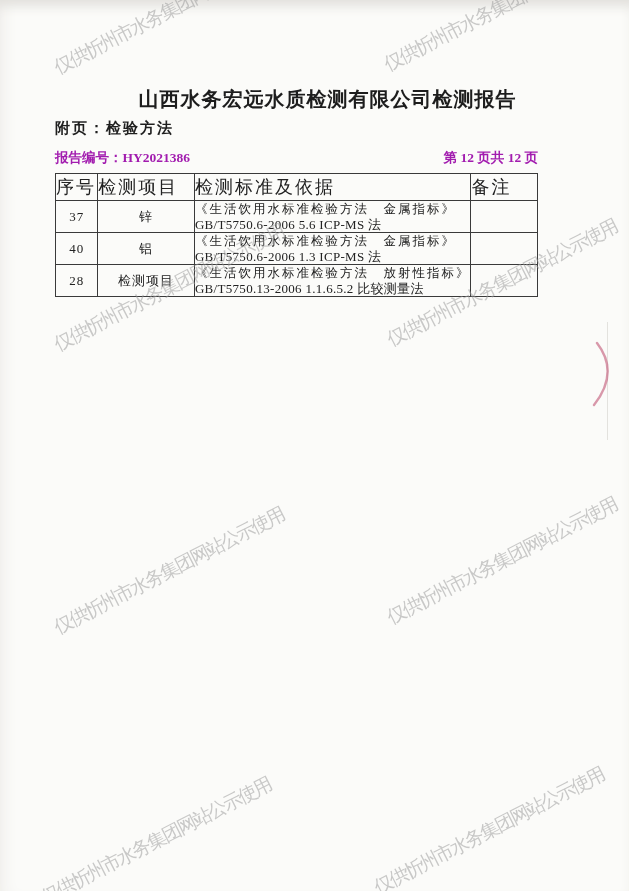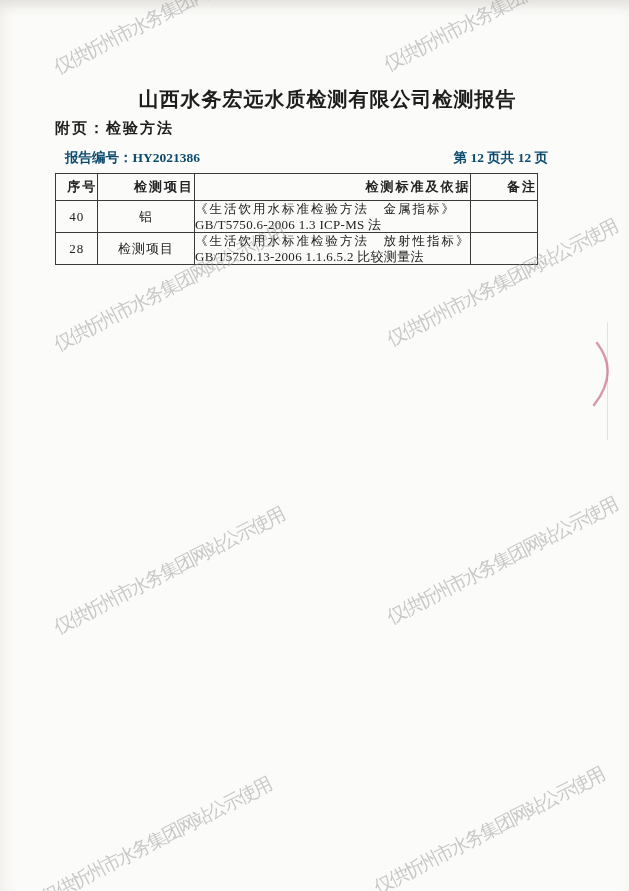--- a/index.html
+++ b/index.html
@@ -39,39 +39,39 @@
     color:#1d1d1d;
     margin-left:13px;
   }
   .appendix{
     position:absolute;top:119px;left:55px;
     font-family:"DejaVu Sans","Liberation Sans",sans-serif;
     font-size:15px;font-weight:bold;letter-spacing:2px;
     color:#1f1f1f;
   }
   .meta-row{
-    position:absolute;top:149px;left:65px;width:483px;
+    position:absolute;top:149px;left:55px;width:483px;
     display:flex;justify-content:space-between;align-items:baseline;
-    font-size:13.5px;font-weight:600;color:#0c4a6e;
+    font-size:13.5px;font-weight:600;color:#a21caf;
   }
   
   table.methods{
     position:absolute;top:173px;left:55px;
     width:483px;border-collapse:collapse;
     font-size:13px;color:#222;
     z-index:2;
   }
   table.methods th, table.methods td{
     border:1px solid #3a3a3a;
     padding:0;
     vertical-align:middle;
   }
   table.methods th{
-    height:26px;font-weight:700;font-size:13px;
-    text-align:right;letter-spacing:2px;
+    height:26px;font-weight:400;font-size:18px;
+    text-align:left;letter-spacing:2px;
   }
   td.c-no,td.c-item{text-align:center;letter-spacing:1px;}
   tr.data-row{height:32px;}
   td.c-std{padding:1px 4px 1px 6px;}
   .std1{
     font-size:12.5px;letter-spacing:2px;line-height:15px;white-space:nowrap;
   }
   .std2{
     font-size:13px;letter-spacing:.3px;line-height:15px;white-space:nowrap;
     font-family:"Liberation Serif","DejaVu Serif",serif;
@@ -117,20 +117,29 @@
     <thead>
       <tr>
         <th>序号</th>
         <th>检测项目</th>
         <th>检测标准及依据</th>
         <th>备注</th>
       </tr>
     </thead>
     <tbody>
       <tr class="data-row">
+        <td class="c-no">37</td>
+        <td class="c-item">锌</td>
+        <td class="c-std">
+          <div class="std1">《生活饮用水标准检验方法　金属指标》</div>
+          <div class="std2">GB/T5750.6-2006  5.6 ICP-MS 法</div>
+        </td>
+        <td class="c-remark"></td>
+      </tr>
+      <tr class="data-row">
         <td class="c-no">40</td>
         <td class="c-item">铝</td>
         <td class="c-std">
           <div class="std1">《生活饮用水标准检验方法　金属指标》</div>
           <div class="std2">GB/T5750.6-2006  1.3 ICP-MS 法</div>
         </td>
         <td class="c-remark"></td>
       </tr>
       <tr class="data-row">
         <td class="c-no">28</td>

